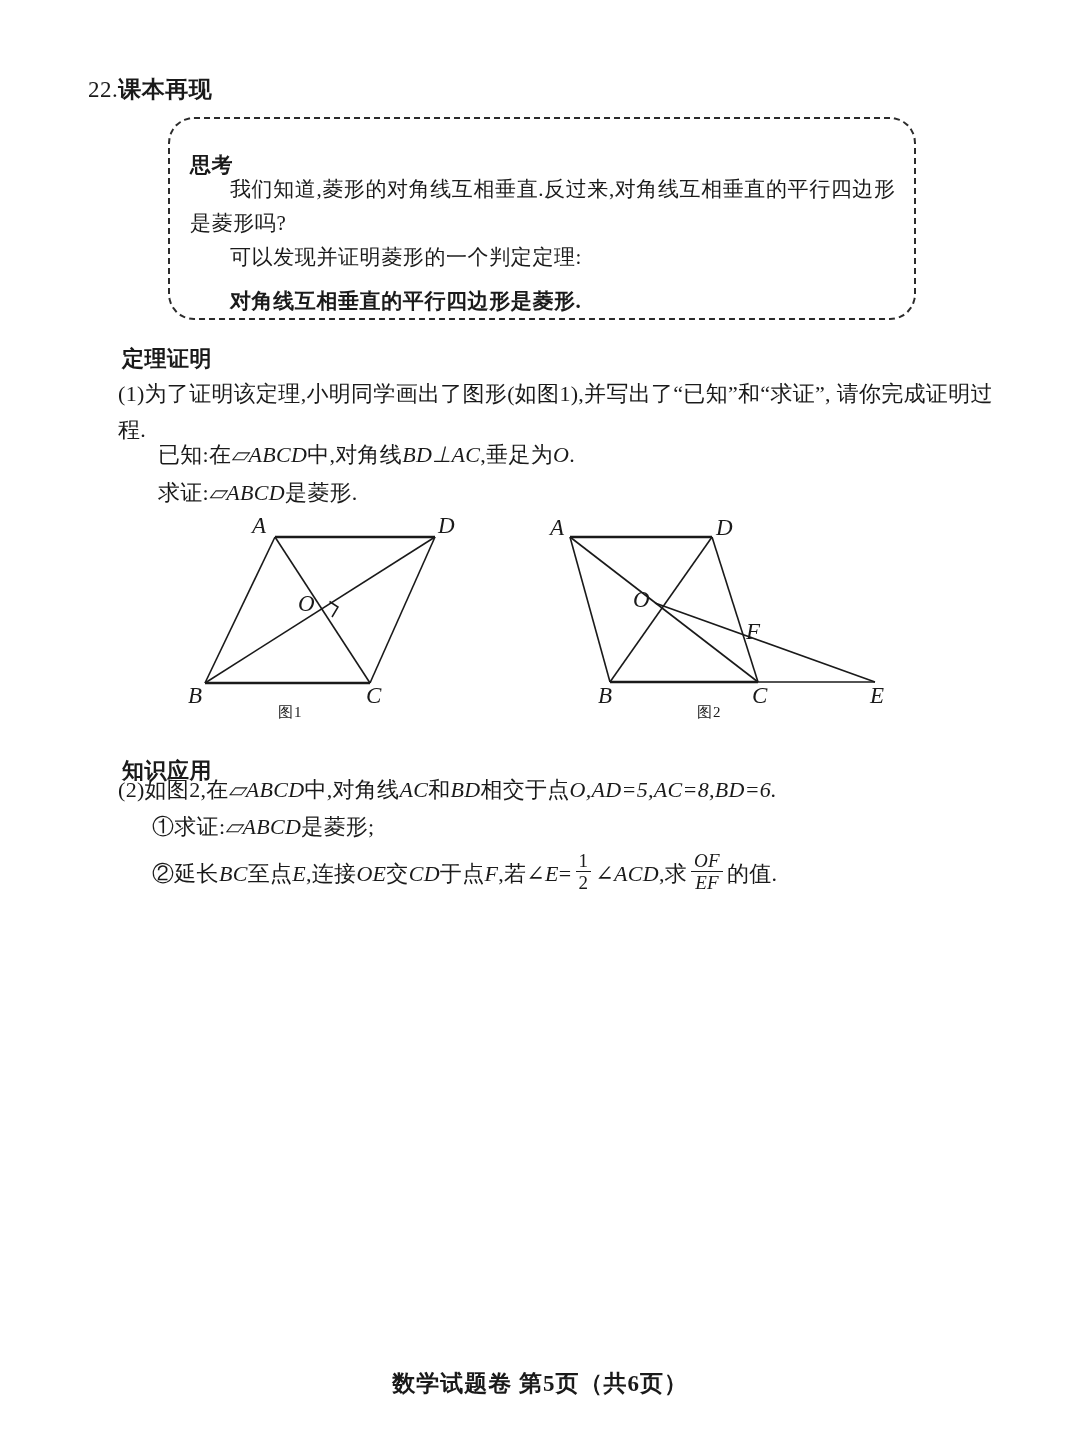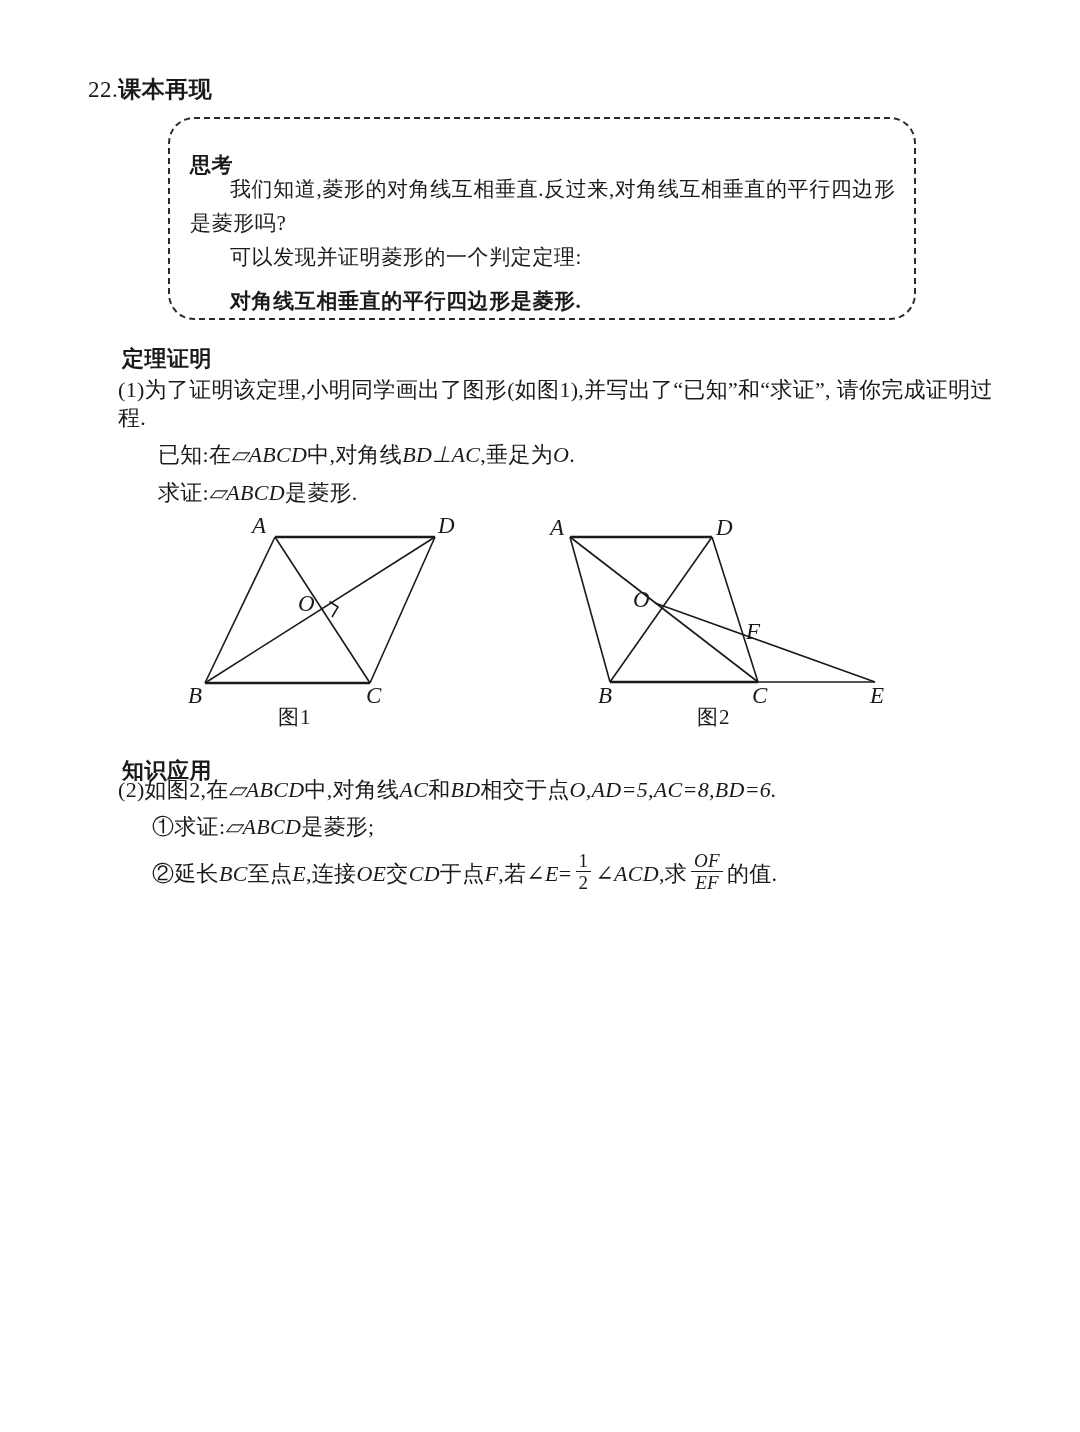--- a/index.html
+++ b/index.html
@@ -78,21 +78,21 @@
   .body-line {
     position: absolute;
     font-size: 22px;
     letter-spacing: 0.3px;
     white-space: nowrap;
   }
   .wrap-line {
     position: absolute;
     font-size: 22px;
     letter-spacing: 0.3px;
-    line-height: 28px;
+    line-height: 36px;
     white-space: normal;
   }
   .mi {
     font-family: Liberation Serif, serif;
     font-style: italic;
   }
   .pgram {
     font-family: Liberation Serif, serif;
     font-style: normal;
   }
@@ -109,21 +109,21 @@
   .frac .num { display: block; padding: 0 3px; }
   .frac .den { display: block; padding: 0 3px; border-top: 1.4px solid #1a1a1a; }
   .frac.ital .num, .frac.ital .den { font-style: italic; }
 
   
   .figure {
     position: absolute;
   }
   .fig-caption {
     position: absolute;
-    font-size: 21px;
+    font-size: 15px;
     letter-spacing: 1px;
     white-space: nowrap;
   }
   svg text {
     font-family: "Liberation Serif", serif;
     font-style: italic;
     font-size: 23px;
     fill: #1a1a1a;
   }
   svg line, svg path, svg polyline {
@@ -226,14 +226,15 @@
   </div>
 
   <div class="body-line" style="left:152px; top:812px;">
     <span>①</span><span>求证:</span><span class="pgram" style="font-style:italic">▱ABCD</span><span>是菱形;</span>
   </div>
 
   <div class="body-line" style="left:152px; top:850px;">
     <span>②</span><span>延长</span><span class="mi">BC</span><span>至点</span><span class="mi">E</span><span>,连接</span><span class="mi">OE</span><span>交</span><span class="mi">CD</span><span>于点</span><span class="mi">F</span><span>,若∠</span><span class="mi">E</span><span>=</span><span class="frac"><span class="num">1</span><span class="den">2</span></span><span>∠</span><span class="mi">ACD</span><span>,求</span><span class="frac ital"><span class="num">OF</span><span class="den">EF</span></span><span>的值.</span>
   </div>
 
+  <div class="footer">数学试题卷 第5页（共6页）</div>
 
 </div>
 
 </body></html>

